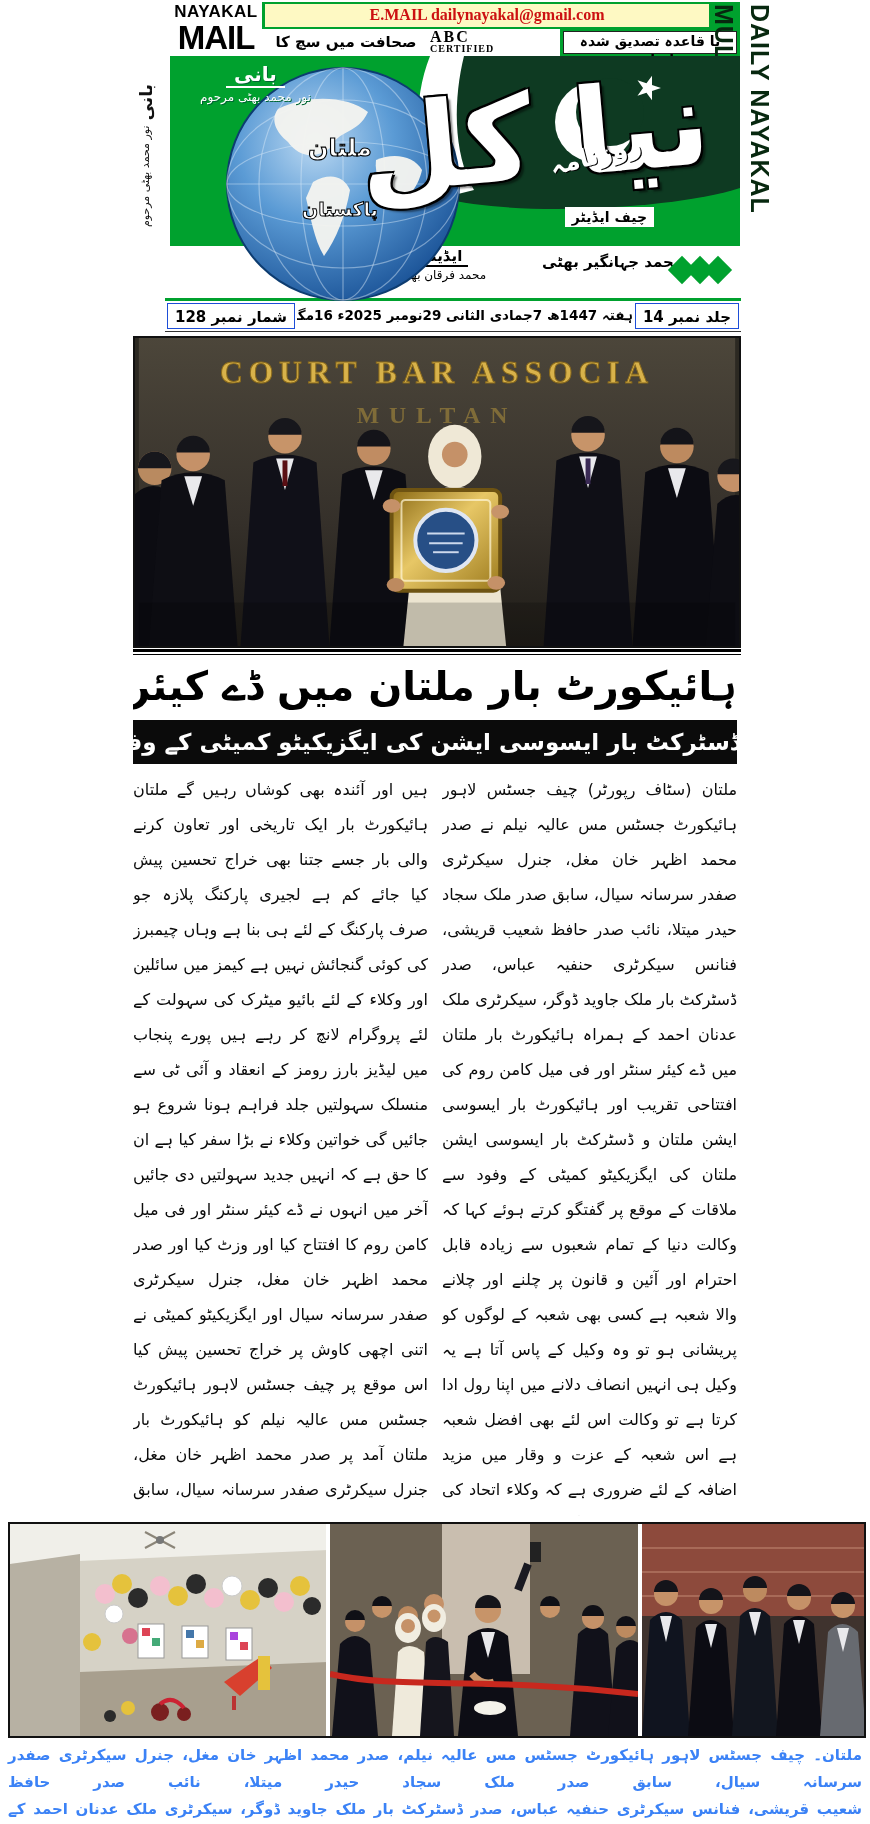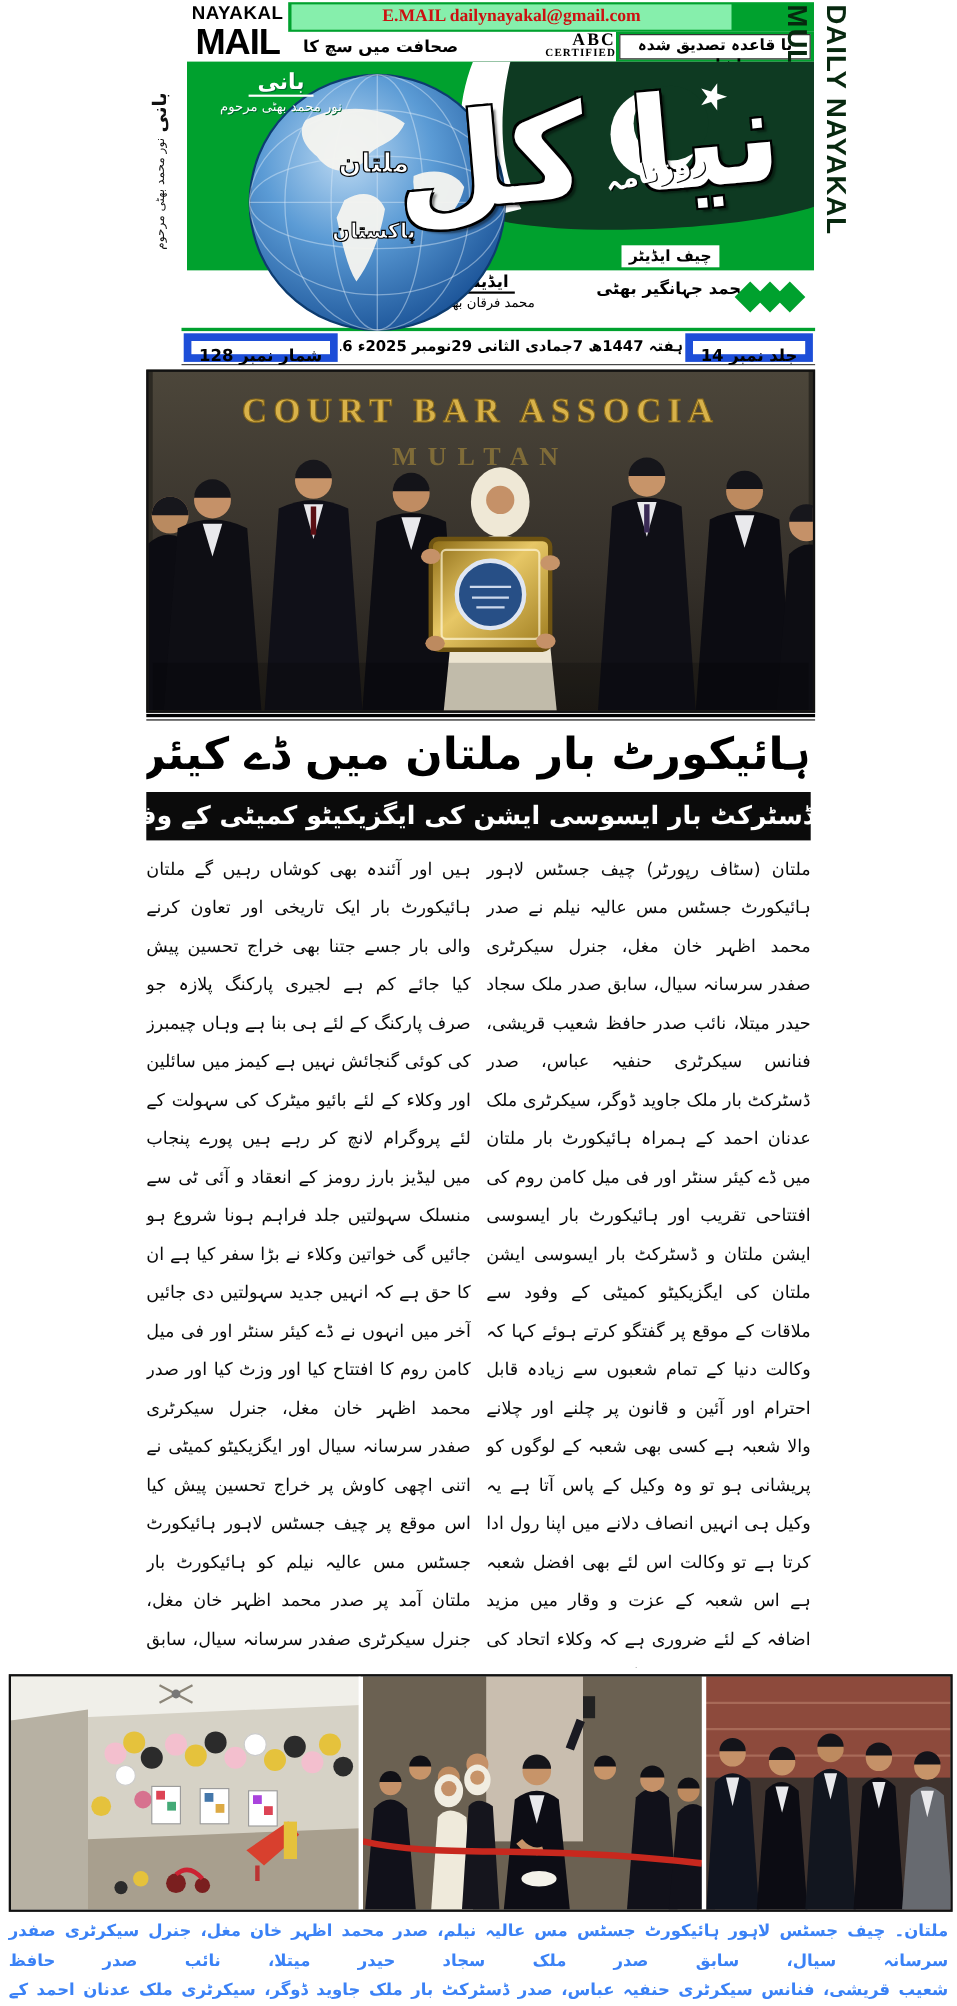--- a/index.html
+++ b/index.html
@@ -7,24 +7,24 @@
         font-family:"DejaVu Sans",sans-serif;color:#000;}
   .rtl{direction:rtl;unicode-bidi:embed;}
 
   
   .top-strip{position:absolute;left:170px;top:2px;width:570px;height:54px;display:flex;}
   .member-box{width:92px;text-align:center;background:#fff;}
   .member-label{font:bold 17px/19px "Liberation Sans",sans-serif;letter-spacing:.5px;}
   .member-org{font:bold 33px/33px "Liberation Sans",sans-serif;letter-spacing:-1px;}
   .header-right{flex:1;display:flex;flex-direction:column;}
   .hr-row1{height:27px;background:#00a12e;display:flex;align-items:stretch;padding:2px 3px;box-sizing:border-box;}
-  .email-strip{width:400px;background:#86efac;color:#cc1111;font:bold 16px/21px "Liberation Serif",serif;text-align:center;}
+  .email-strip{width:444px;background:#fef9c3;color:#cc1111;font:bold 16px/21px "Liberation Serif",serif;text-align:center;}
   .hr-row2{height:27px;background:#fff;display:flex;align-items:stretch;}
   .slogan{width:168px;font:bold 15px/27px "DejaVu Sans",sans-serif;text-align:center;}
-  .abc{width:130px;text-align:right;font-family:"Liberation Serif",serif;}
+  .abc{width:130px;text-align:left;font-family:"Liberation Serif",serif;}
   .abc-t{font:bold 16px/15px "Liberation Serif",serif;letter-spacing:2px;}
   .abc-s{font:bold 10px/10px "Liberation Serif",serif;letter-spacing:1px;}
   .certified-wrap{flex:1;background:#00a12e;padding:2px 3px;box-sizing:border-box;}
   .certified-box{height:100%;background:#fff;border:1px solid #222;font:bold 14px/19px "DejaVu Sans",sans-serif;text-align:center;box-sizing:border-box;}
 
   
   .vertical-title{position:absolute;left:742px;top:4px;width:36px;height:290px;
     writing-mode:vertical-rl;text-align:left;
     font:bold 25px/36px "Liberation Sans",sans-serif;letter-spacing:1px;color:#07280f;}
 
@@ -40,40 +40,40 @@
   .globe-svg{position:absolute;left:48px;top:8px;z-index:2;}
   .founder-block{position:absolute;left:30px;top:6px;z-index:3;text-align:center;color:#fff;
     text-shadow:1px 1px 0 #063;}
   .founder-block .b1{font:bold 20px/24px "DejaVu Sans",sans-serif;border-bottom:2px solid #fff;display:inline-block;padding:0 8px;}
   .founder-block .b2{font:12px/18px "DejaVu Sans",sans-serif;}
   .paper-title{position:absolute;right:30px;top:-14px;z-index:5;font:bold 118px/190px "DejaVu Sans",sans-serif;
     color:#fff;transform:rotate(-5deg);white-space:nowrap;
     text-shadow:-2px -2px 0 #000,2px -2px 0 #000,-2px 2px 0 #000,2px 2px 0 #000,4px 4px 2px rgba(0,0,0,.45);}
   .daily-word{position:absolute;right:98px;top:86px;z-index:6;color:#fff;font:bold 25px/28px "DejaVu Sans",sans-serif;
     transform:rotate(-14deg);text-shadow:1px 1px 0 #000;}
-  .chief-editor-label{position:absolute;right:86px;bottom:3px;z-index:6;background:#fff;color:#000;
+  .chief-editor-label{position:absolute;right:86px;bottom:19px;z-index:6;background:#fff;color:#000;
     padding:0 7px;font:bold 14px/20px "DejaVu Sans",sans-serif;}
 
   
   .masthead-band{position:absolute;left:170px;top:246px;width:570px;height:52px;background:#fff;}
   .editor-block{position:absolute;left:228px;top:0;text-align:center;}
   .editor-block .e1{font:bold 15px/18px "DejaVu Sans",sans-serif;border-bottom:2px solid #000;display:inline-block;padding:0 6px;}
   .editor-block .e2{font:12px/16px "DejaVu Sans",sans-serif;}
   .chief-editor-name{position:absolute;left:372px;top:6px;font:bold 15px/20px "DejaVu Sans",sans-serif;}
   .logo-diamonds{position:absolute;right:4px;top:10px;width:64px;height:30px;}
   .logo-diamonds i{position:absolute;width:20px;height:20px;background:#00a12e;transform:rotate(45deg);}
   .logo-diamonds i:nth-child(1){left:0;top:4px;}
   .logo-diamonds i:nth-child(2){left:18px;top:4px;}
   .logo-diamonds i:nth-child(3){left:36px;top:4px;}
 
   
   .dateline{position:absolute;left:165px;top:298px;width:576px;height:34px;box-sizing:border-box;
     border-top:3px solid #00a12e;border-bottom:1px solid #333;background:#fff;
     display:flex;direction:rtl;align-items:stretch;}
-  .dl-box{border:7px solid #1d4ed8;margin:2px;padding:0 7px;font:bold 15px/26px "DejaVu Sans",sans-serif;white-space:nowrap;}
+  .dl-box{border:1px solid #1d4ed8;margin:2px;padding:0 7px;font:bold 15px/26px "DejaVu Sans",sans-serif;white-space:nowrap;}
   .dl-date{flex:1;text-align:center;font:bold 13.5px/28px "DejaVu Sans",sans-serif;white-space:nowrap;overflow:hidden;}
 
   
   .main-photo{position:absolute;left:133px;top:336px;width:604px;height:308px;border:2px solid #111;background:#2c2922;text-align:right;}
   .divider-rule{position:absolute;left:133px;top:649px;width:608px;height:6px;
     border-top:3px solid #000;border-bottom:1px solid #000;box-sizing:border-box;}
 
   
   .headline{position:absolute;left:133px;top:656px;width:604px;height:62px;
     text-align:center;font:bold 40px/60px "DejaVu Sans",sans-serif;white-space:nowrap;overflow:hidden;}

